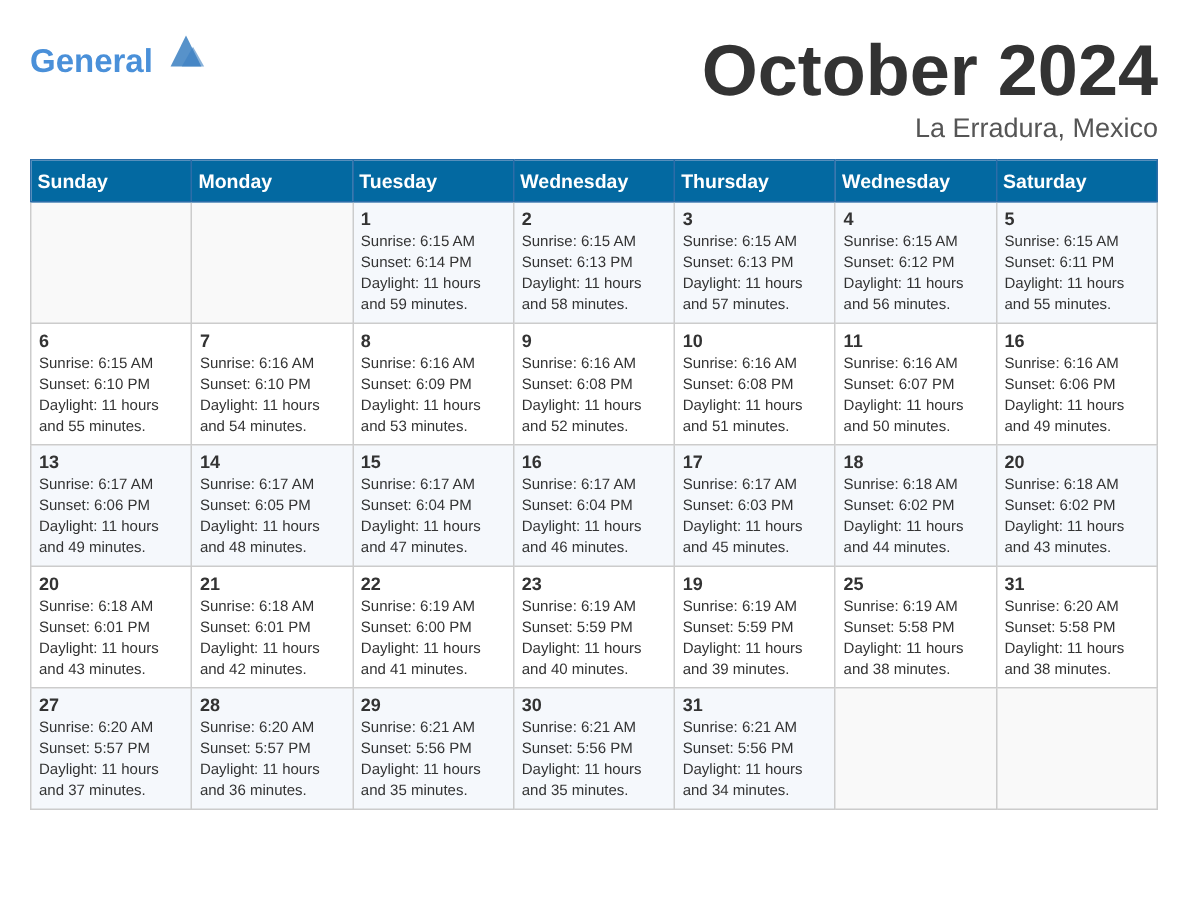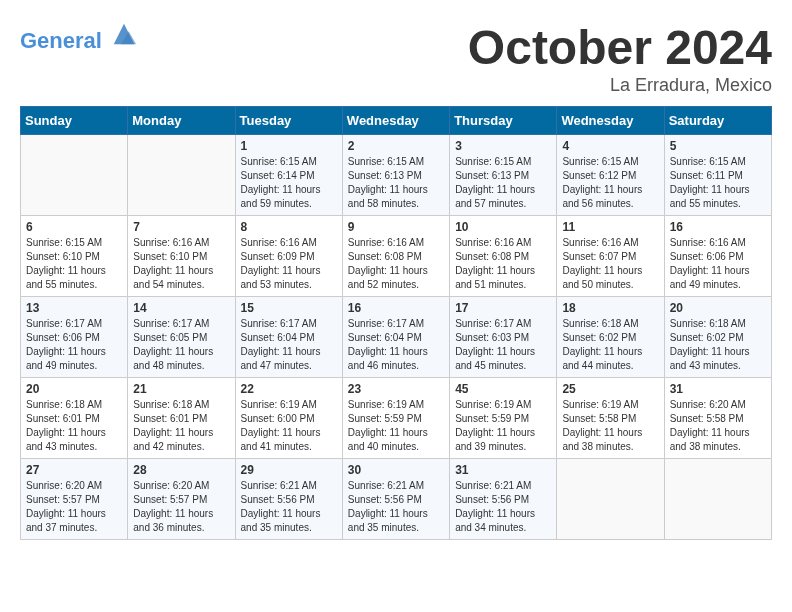--- a/index.html
+++ b/index.html
@@ -264,21 +264,21 @@
 Sunset: 6:00 PM
 Daylight: 11 hours and 41 minutes.</div>
         </td>
         <td>
           <span class="day-num">23</span>
           <div class="day-info" style="white-space: pre-line;">Sunrise: 6:19 AM
 Sunset: 5:59 PM
 Daylight: 11 hours and 40 minutes.</div>
         </td>
         <td>
-          <span class="day-num">45</span>
+          <span class="day-num">19</span>
           <div class="day-info" style="white-space: pre-line;">Sunrise: 6:19 AM
 Sunset: 5:59 PM
 Daylight: 11 hours and 39 minutes.</div>
         </td>
         <td>
           <span class="day-num">25</span>
           <div class="day-info" style="white-space: pre-line;">Sunrise: 6:19 AM
 Sunset: 5:58 PM
 Daylight: 11 hours and 38 minutes.</div>
         </td>

